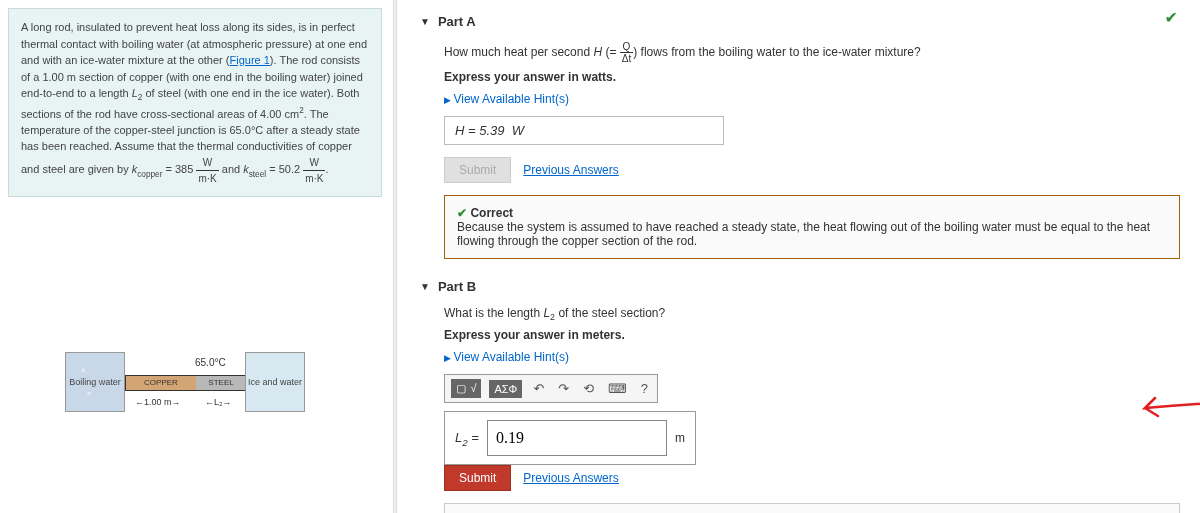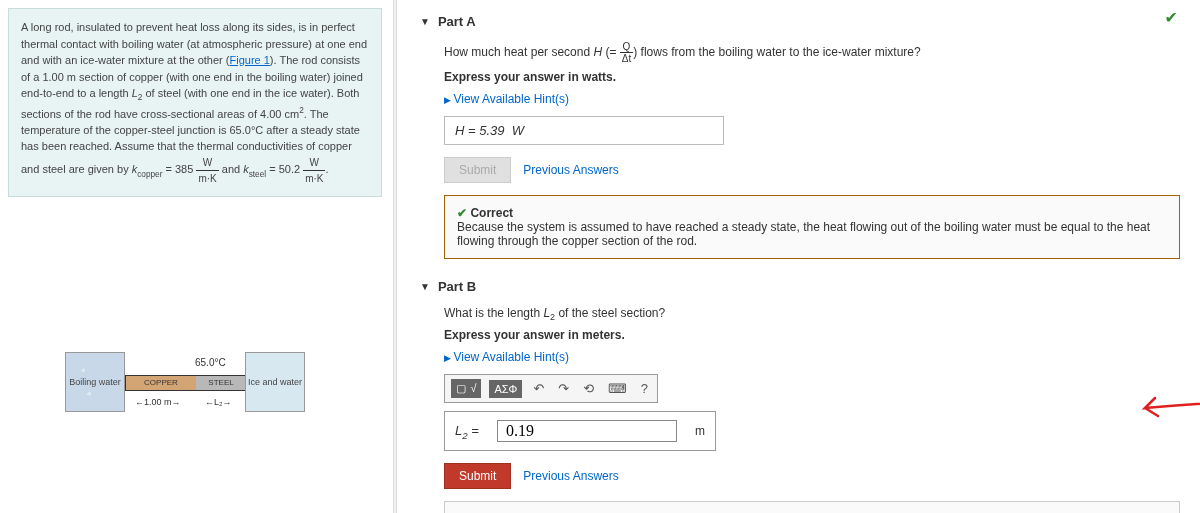--- a/index.html
+++ b/index.html
@@ -31,30 +31,30 @@
 .caret { font-size: 10px; }
 .part-body { padding: 6px 0 14px 24px; }
 .question { font-size: 12px; margin-bottom: 6px; }
 .instruct { font-weight: bold; font-size: 12px; margin-bottom: 8px; }
 .hints-link { color: #0066cc; font-size: 12px; cursor: pointer; margin-bottom: 10px; display: inline-block; }
 .hints-link::before { content: "▶ "; font-size: 9px; }
 .answer-display { border: 1px solid #bbb; padding: 6px 10px; width: 280px; font-style: italic; font-size: 13px; margin-bottom: 12px; background:#fff; }
 .btn-row { display: flex; align-items: center; gap: 12px; margin-bottom: 12px; }
 .submit-btn { background: #e0e0e0; color: #aaa; border: 1px solid #ccc; padding: 5px 14px; font-size: 12px; cursor: not-allowed; }
 .submit-btn.active { background: #c0392b; color: #fff; border: 1px solid #a03020; cursor: pointer; }
-.prev-link { color: #0066cc; font-size: 12px; cursor: pointer; }
+.prev-link { color: #0066cc; text-decoration: underline; font-size: 12px; cursor: pointer; }
 .feedback-correct { border: 1px solid #a16207; padding: 10px 12px; font-size: 12px; background: #fafafa; }
 .feedback-correct .check { color: #2e8b2e; font-weight: bold; }
 .feedback-incorrect { border: 1px solid #ccc; padding: 8px 12px; font-size: 12px; background: #fafafa; font-weight: bold; display:flex; align-items:center; gap:6px; }
 .input-toolbar { border: 1px solid #999; background: #f5f5f5; padding: 4px 6px; display: inline-flex; align-items: center; gap: 8px; margin-bottom: 8px; }
 .tb-group { background: #666; color: #fff; padding: 3px 5px; font-size: 11px; display:flex; gap:4px; }
 .tb-btn { font-size: 13px; color: #555; cursor: pointer; padding: 0 3px; }
-.answer-input-row { display: flex; align-items: center; gap: 18px; margin-bottom: 12px; border:1px solid #999; padding:8px 10px; width:fit-content; background:#fff; }
+.answer-input-row { display: flex; align-items: center; gap: 8px; border:1px solid #999; padding:8px 10px; width:fit-content; background:#fff; }
 .answer-label { font-style: italic; font-size: 13px; }
-.answer-field { border: 1px solid #888; font-size: 16px; padding: 1px 8px; width: 180px; font-family: serif; }
+.answer-field { border: 1px solid #888; font-size: 16px; padding: 8px 8px; width: 180px; font-family: serif; }
 .unit { font-size: 12px; }
 .green-check { position: absolute; right: 22px; top: 8px; color: #2e8b2e; font-size: 16px; }
 .red-arrow { position: absolute; left: 730px; top: 390px; pointer-events: none; }
 sup { font-size: 0.75em; }
 sub { font-size: 0.75em; }
 </style>
 </head>
 <body>
 
 <div class="left-col">

